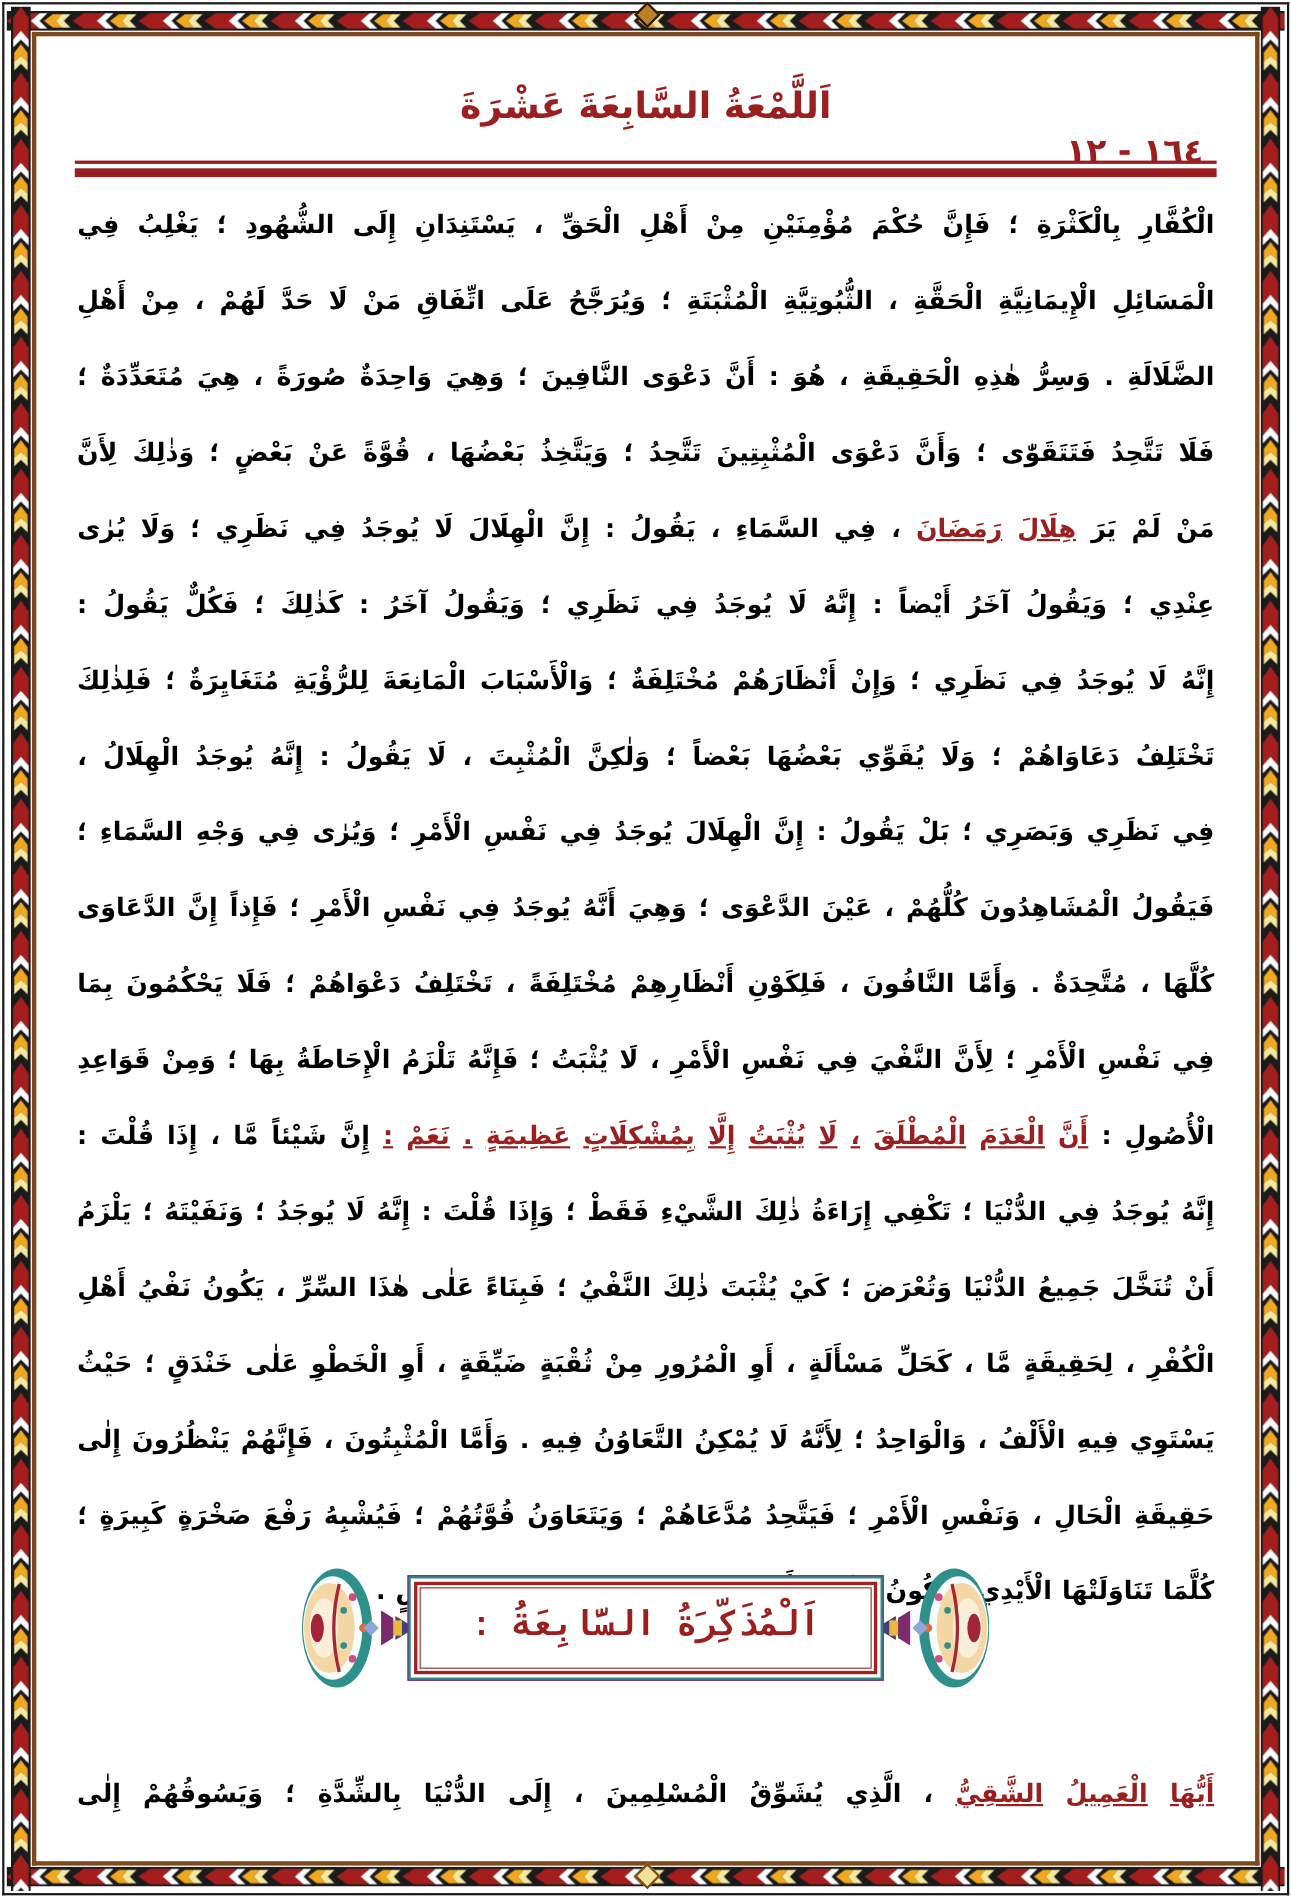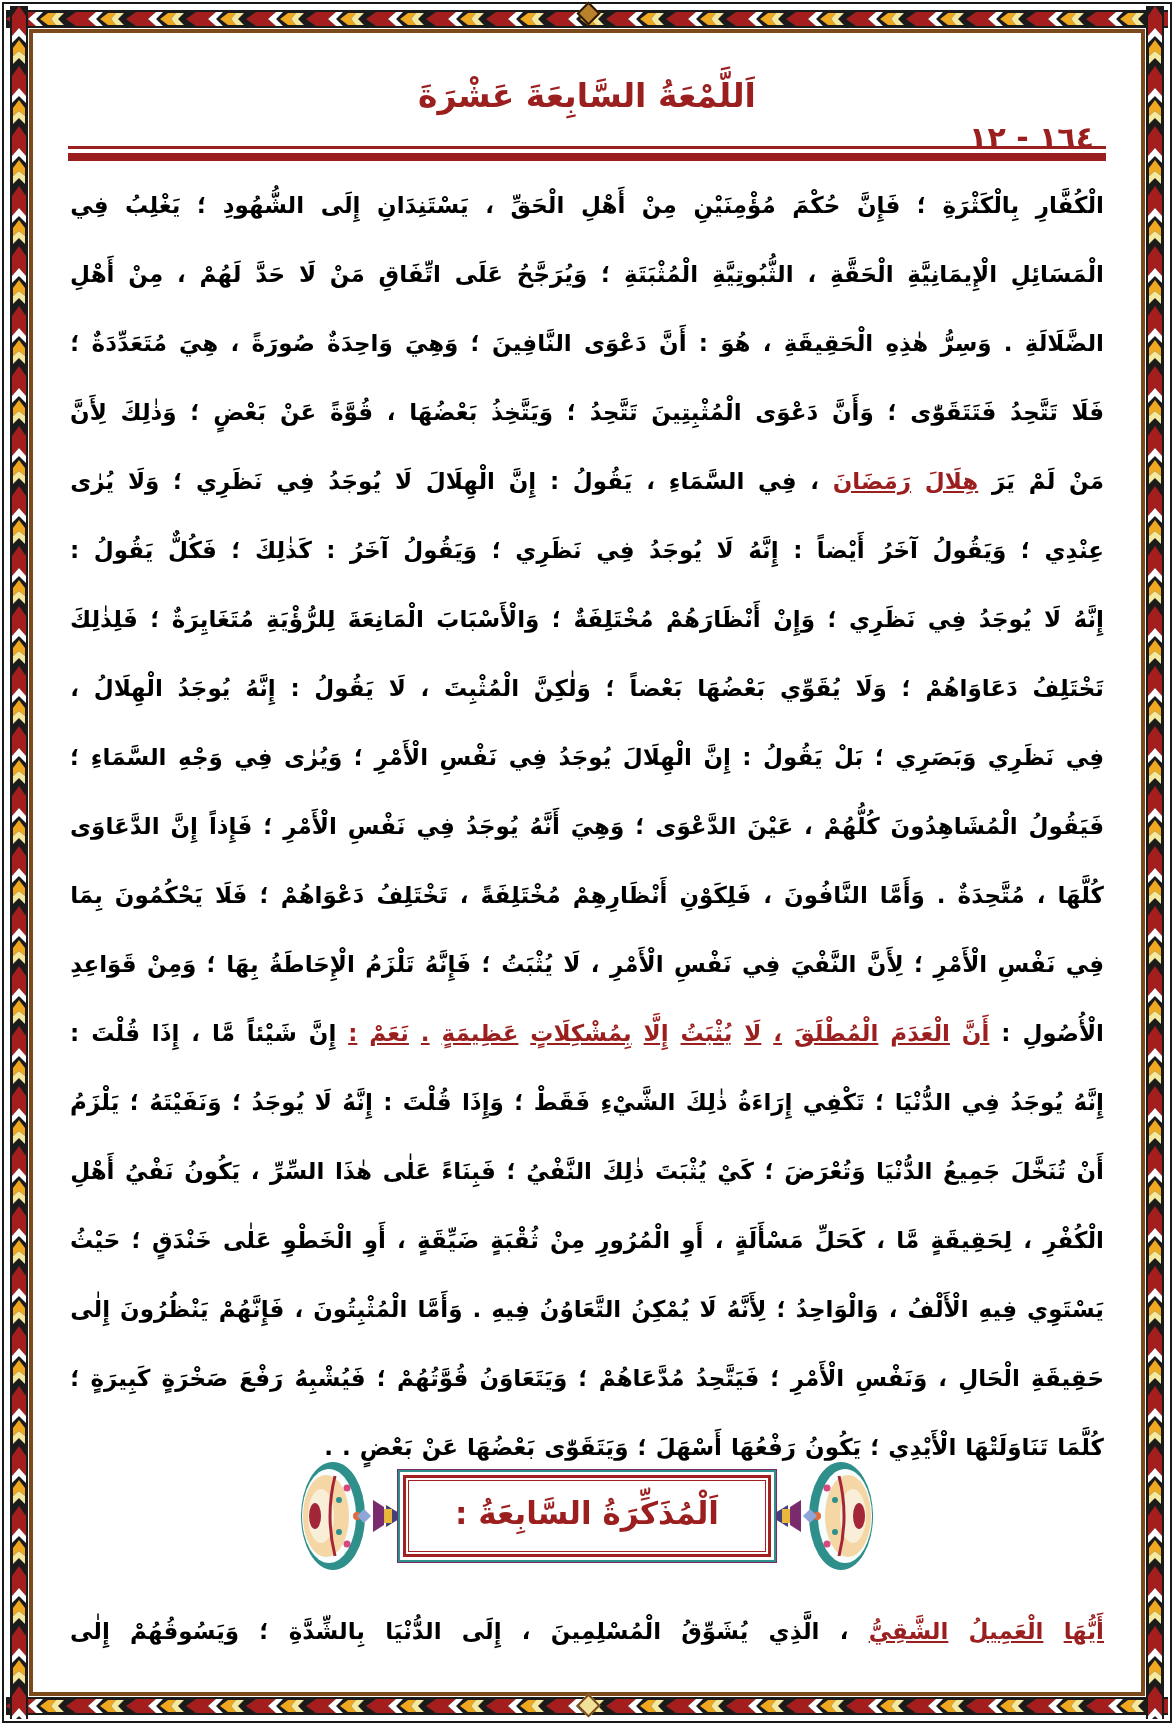--- a/index.html
+++ b/index.html
@@ -38,22 +38,22 @@
   .body-text{position:absolute;top:170px;left:70px;right:70px;}
   .bline{
     display:flex;justify-content:space-between;align-items:center;
     direction:rtl;height:69px;overflow:hidden;
     font-size:23px;font-weight:bold;color:#000;
   }
   .bline.noj{justify-content:flex-start;column-gap:9px;}
   .w{white-space:pre;}
   .red{color:var(--red);text-decoration:underline;}
   
-  .memo{position:absolute;top:1460px;left:50%;transform:translateX(-50%);
-    display:flex;align-items:center;}
+  .memo{position:absolute;top:1424px;left:50%;transform:translateX(-50%);
+    display:flex;align-items:center;font-family:Liberation Mono, monospace;}
   .orn{flex:0 0 auto;line-height:0;}
   .orn.right{transform:scaleX(-1);}
   .memo-outer{background:#2e8f8b;border:1px solid #7a2b6e;padding:2px;margin:0 -8px;z-index:2;}
   .memo-mid{background:#ffffff;padding:3px;}
   .memo-red{border:3px solid #a32020;padding:2px;background:#ffffff;}
   .memo-in{border:1px solid #a32020;background:#ffffff;
     padding:14px 46px 20px 46px;}
   .memo-title{color:var(--red);font-size:31px;font-weight:bold;white-space:nowrap;}
   
   .footer-text{position:absolute;top:1596px;left:70px;right:70px;}

